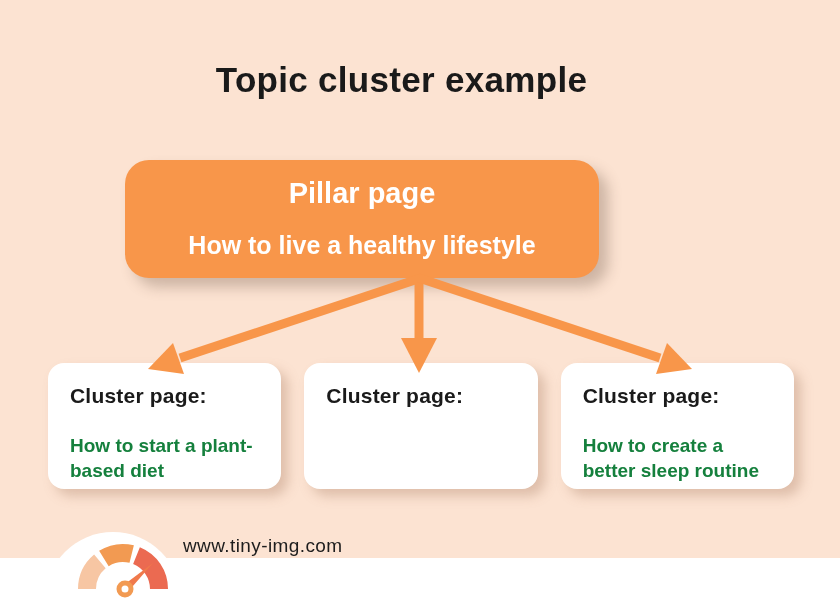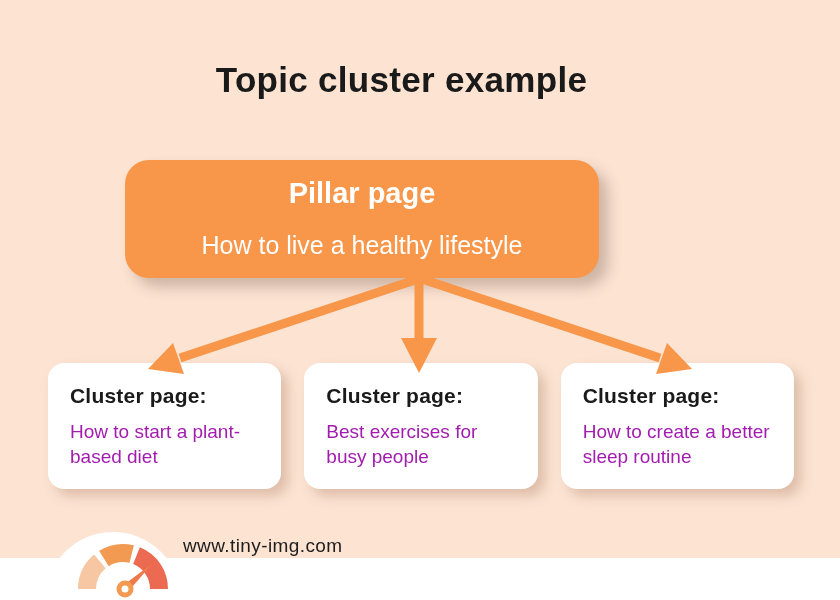--- a/index.html
+++ b/index.html
@@ -44,21 +44,21 @@
     display:flex;flex-direction:column;
     align-items:center;justify-content:center;
     z-index:1;
   }
   .pillar-heading{
     font-size:29px;font-weight:700;
     color:var(--text-light,#fff);
     line-height:1.15;
   }
   .pillar-subtitle{
-    font-size:25px;font-weight:400;
+    font-size:25px;font-weight:700;
     color:var(--text-light,#fff);
     line-height:1.25;
     margin-top:20px;
   }
   .arrows{
     position:absolute;left:0;top:0;
     width:840px;height:600px;
     z-index:3;
     pointer-events:none;
   }
@@ -76,23 +76,23 @@
     border-radius:16px;
     box-shadow:7px 7px 12px rgba(167,120,95,.35);
     padding:21px 20px 8px 22px;
   }
   .card-heading{
     font-size:21px;font-weight:700;
     color:var(--text-dark,#1A1A1A);
     letter-spacing:.2px;
   }
   .card-desc{
-    margin-top:11px;
-    font-size:19px;font-weight:400;
-    color:#a21caf;
+    margin-top:25px;
+    font-size:19px;font-weight:700;
+    color:#15803d;
     line-height:1.32;
   }
   .footer-band{
     position:absolute;
     left:0;top:558px;
     width:840px;height:42px;
     background:#fff;
     z-index:4;
   }
   .logo{
@@ -136,21 +136,20 @@
     </g>
   </svg>
 
   <div class="cards">
     <div class="card">
       <div class="card-heading">Cluster page:</div>
       <div class="card-desc">How to start a plant-based diet</div>
     </div>
     <div class="card">
       <div class="card-heading">Cluster page:</div>
-      <div class="card-desc">Best exercises for busy people</div>
     </div>
     <div class="card">
       <div class="card-heading">Cluster page:</div>
       <div class="card-desc">How to create a better sleep routine</div>
     </div>
   </div>
 
   <div class="footer-band"></div>
 
   <svg class="logo" viewBox="0 0 160 72" aria-hidden="true">

